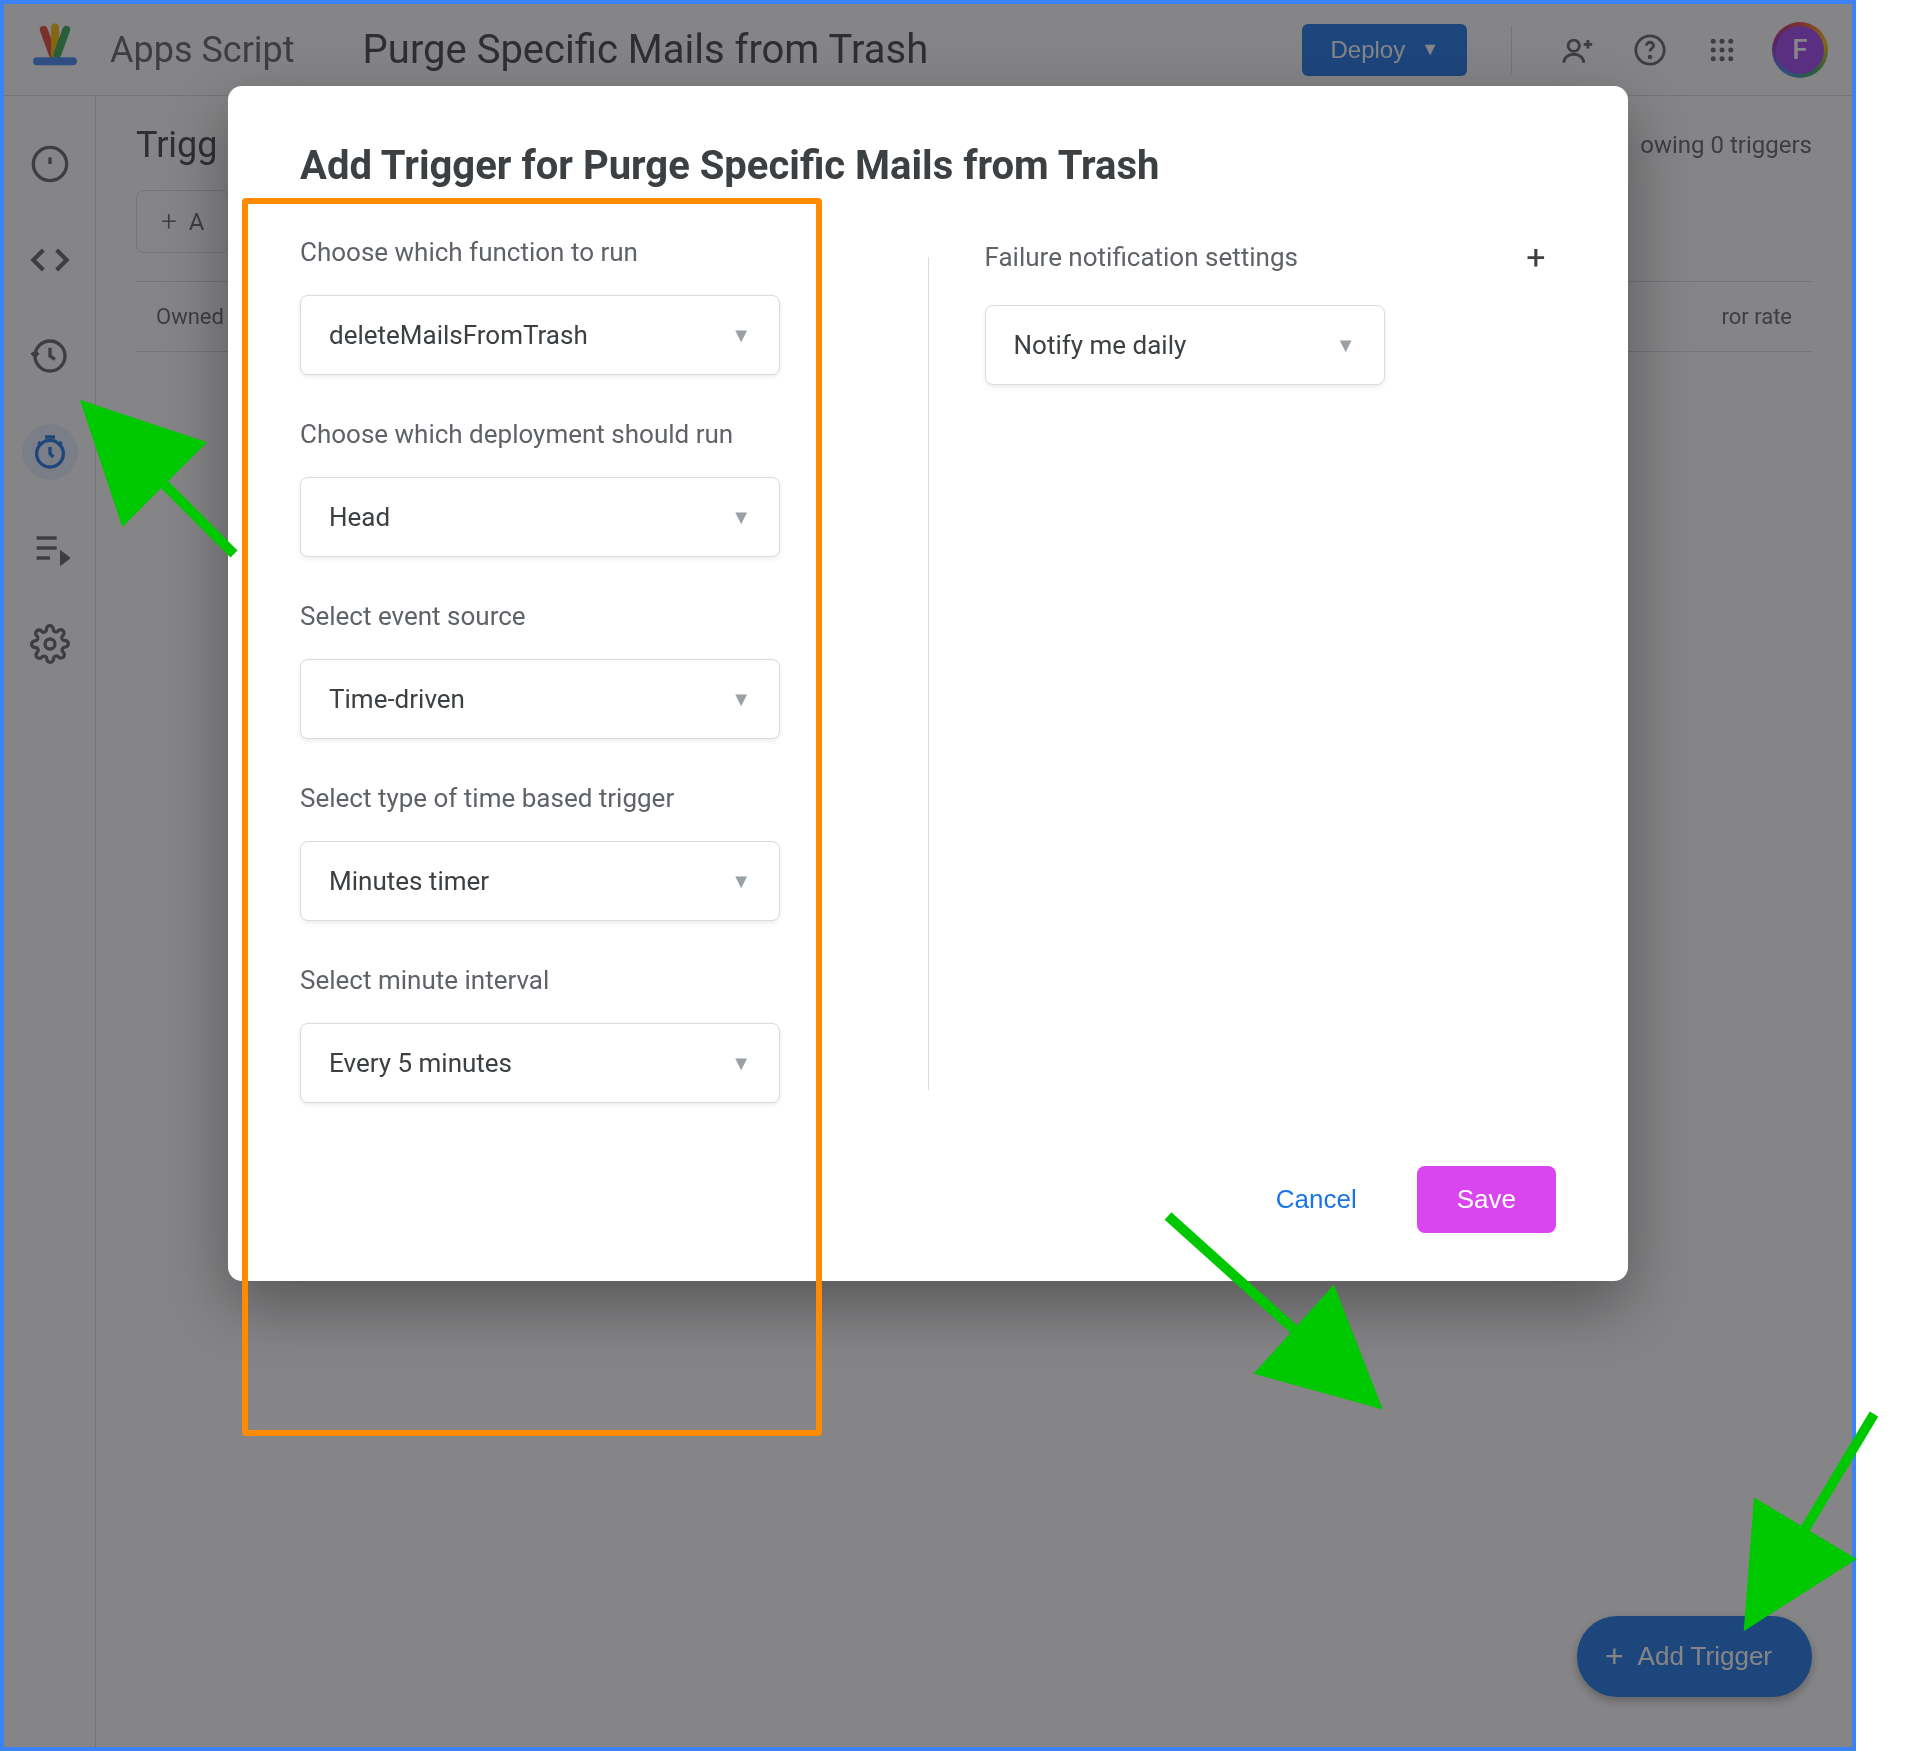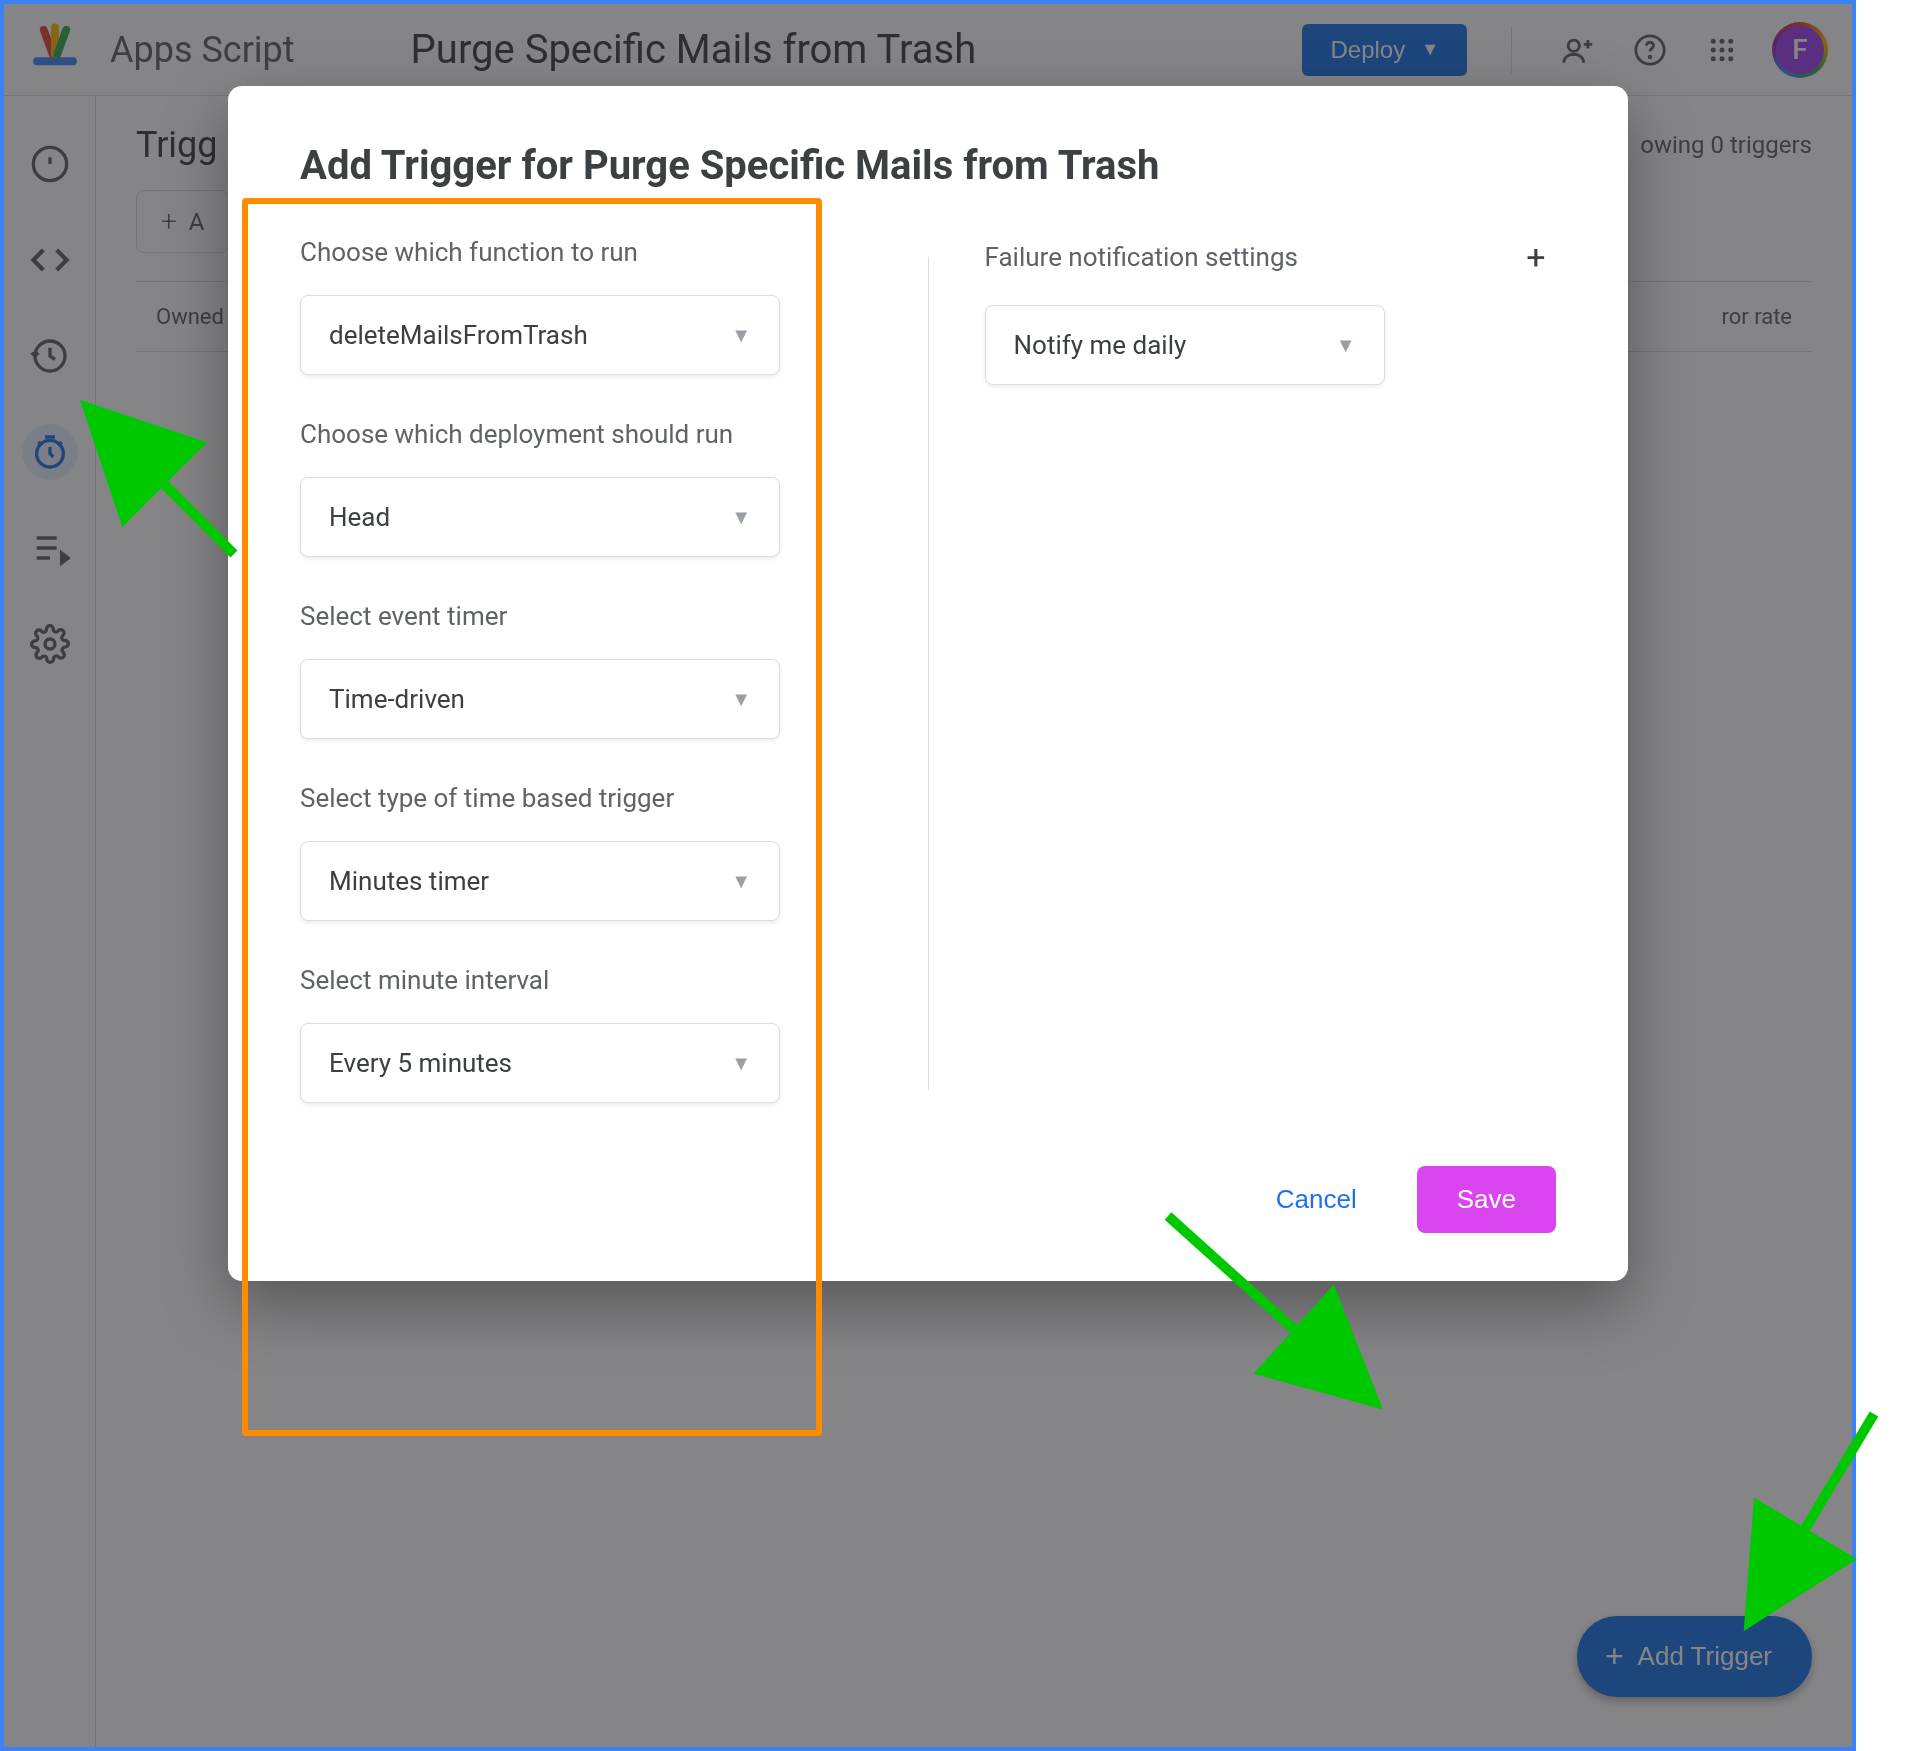--- a/index.html
+++ b/index.html
@@ -37,21 +37,20 @@
   .app-name {
     font-size: 36px;
     color: #5f6368;
     font-weight: 400;
     margin-right: 40px;
   }
   .project-title {
     font-size: 40px;
     color: #3c4043;
     flex: 1;
-    margin-left: 48px;
   }
   .deploy-btn {
     background: #1a73e8;
     color: #fff;
     font-size: 24px;
     font-weight: 400;
     padding: 12px 28px;
     border: none;
     border-radius: 6px;
     display: inline-flex;
@@ -406,21 +405,21 @@
 
         <div class="field-group">
           <div class="field-label">Choose which deployment should run</div>
           <div class="select">
             <span>Head</span>
             <span class="caret">▼</span>
           </div>
         </div>
 
         <div class="field-group">
-          <div class="field-label">Select event timer</div>
+          <div class="field-label">Select event source</div>
           <div class="select">
             <span>Time-driven</span>
             <span class="caret">▼</span>
           </div>
         </div>
 
         <div class="field-group">
           <div class="field-label">Select type of time based trigger</div>
           <div class="select">
             <span>Minutes timer</span>

